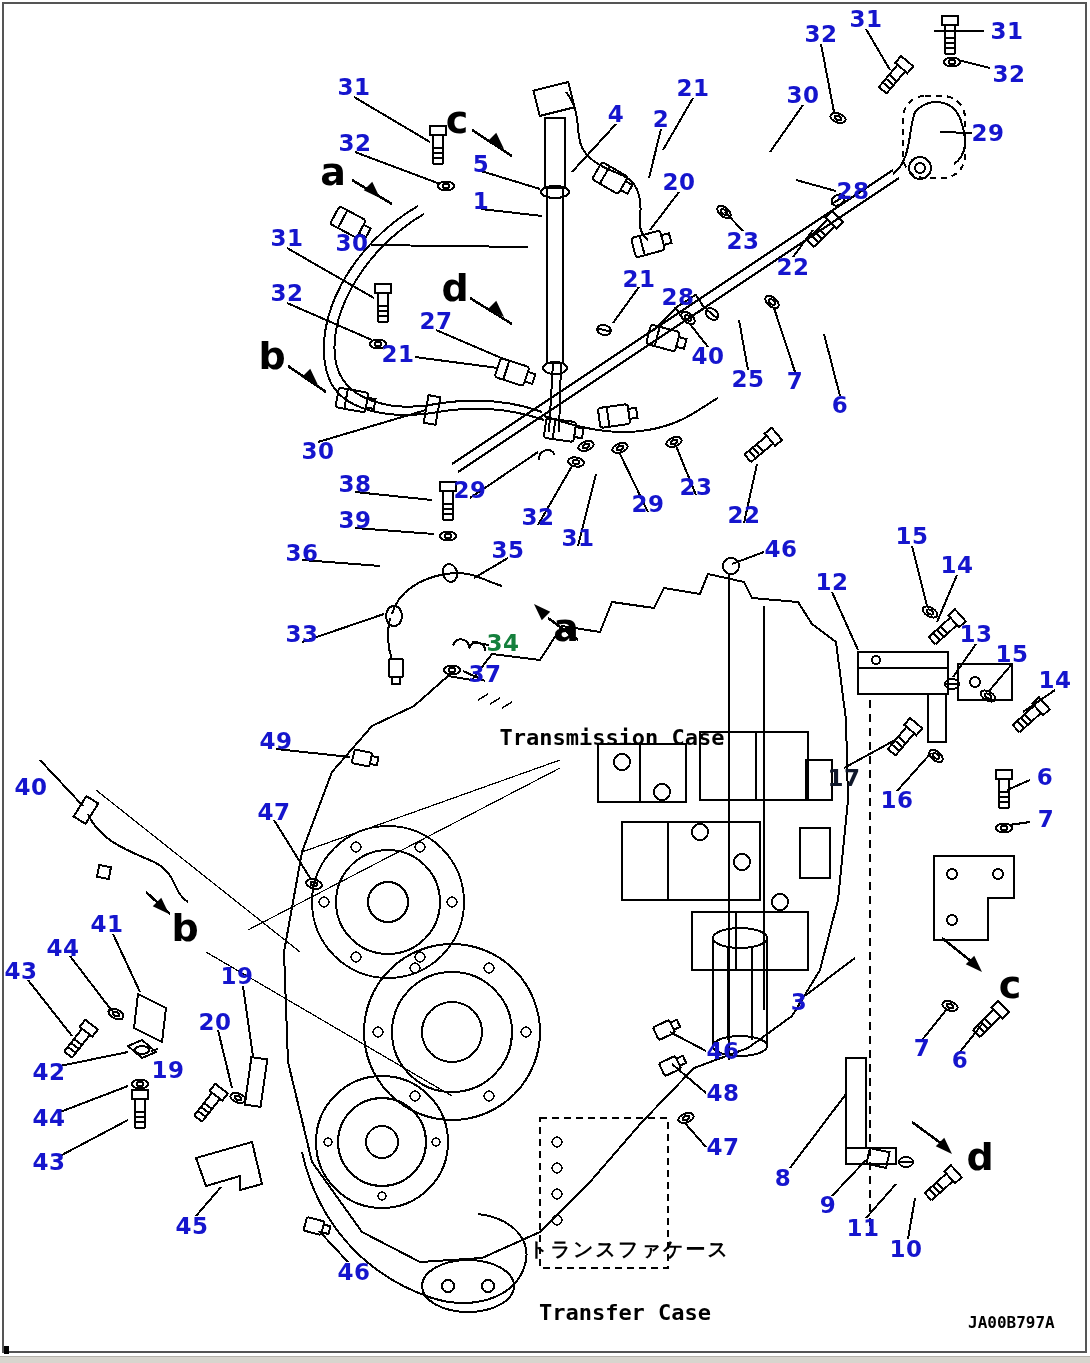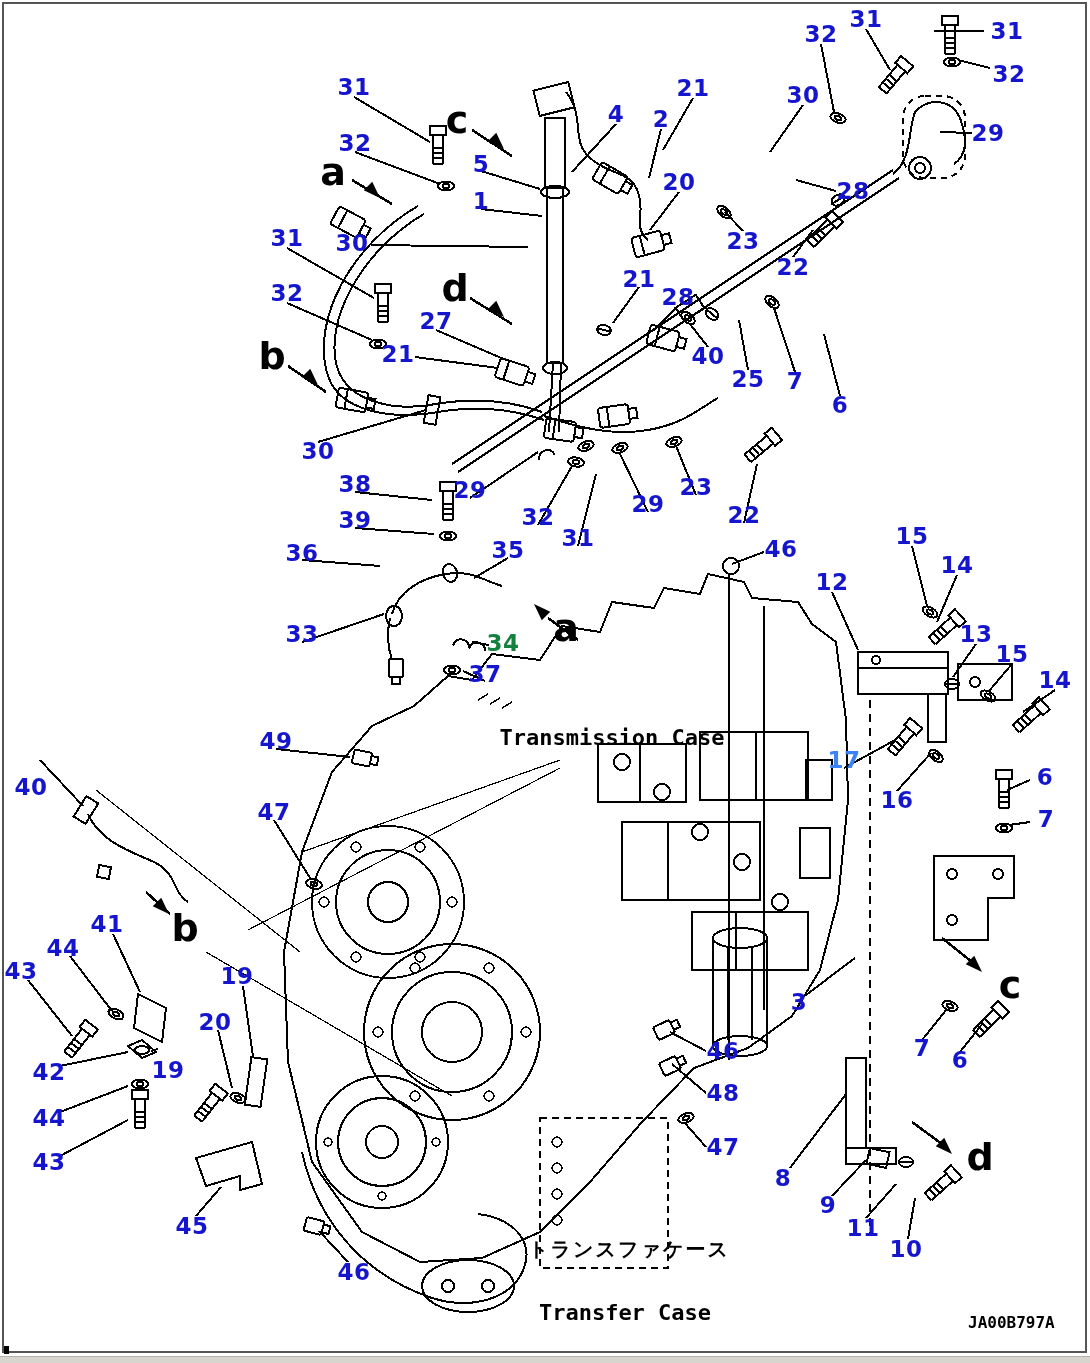--- a/index.html
+++ b/index.html
@@ -372,21 +372,21 @@
       <span class="callout" style="left: 302px; top: 634px; color: rgb(21, 21, 205);">33</span>
       <span class="callout" style="left: 503px; top: 643px; color: #15803d;">34</span>
       <span class="callout" style="left: 485px; top: 674px; color: rgb(21, 21, 205);">37</span>
       <span class="callout" style="left: 781px; top: 549px; color: rgb(21, 21, 205);">46</span>
       <span class="callout" style="left: 832px; top: 582px; color: rgb(21, 21, 205);">12</span>
       <span class="callout" style="left: 912px; top: 536px; color: rgb(21, 21, 205);">15</span>
       <span class="callout" style="left: 957px; top: 565px; color: rgb(21, 21, 205);">14</span>
       <span class="callout" style="left: 976px; top: 634px; color: rgb(21, 21, 205);">13</span>
       <span class="callout" style="left: 1012px; top: 654px; color: rgb(21, 21, 205);">15</span>
       <span class="callout" style="left: 1055px; top: 680px; color: rgb(21, 21, 205);">14</span>
-      <span class="callout" style="left: 844px; top: 760px; color: #3b82f6;">17</span>
+      <span class="callout" style="left: 844px; top: 778px; color: #0f172a;">17</span>
       <span class="callout" style="left: 897px; top: 800px; color: rgb(21, 21, 205);">16</span>
       <span class="callout" style="left: 1045px; top: 777px; color: rgb(21, 21, 205);">6</span>
       <span class="callout" style="left: 1046px; top: 819px; color: rgb(21, 21, 205);">7</span>
       <span class="callout" style="left: 276px; top: 741px; color: rgb(21, 21, 205);">49</span>
       <span class="callout" style="left: 274px; top: 812px; color: rgb(21, 21, 205);">47</span>
       <span class="callout" style="left: 31px; top: 787px; color: rgb(21, 21, 205);">40</span>
       <span class="callout" style="left: 107px; top: 924px; color: rgb(21, 21, 205);">41</span>
       <span class="callout" style="left: 63px; top: 948px; color: rgb(21, 21, 205);">44</span>
       <span class="callout" style="left: 21px; top: 971px; color: rgb(21, 21, 205);">43</span>
       <span class="callout" style="left: 237px; top: 976px; color: rgb(21, 21, 205);">19</span>

